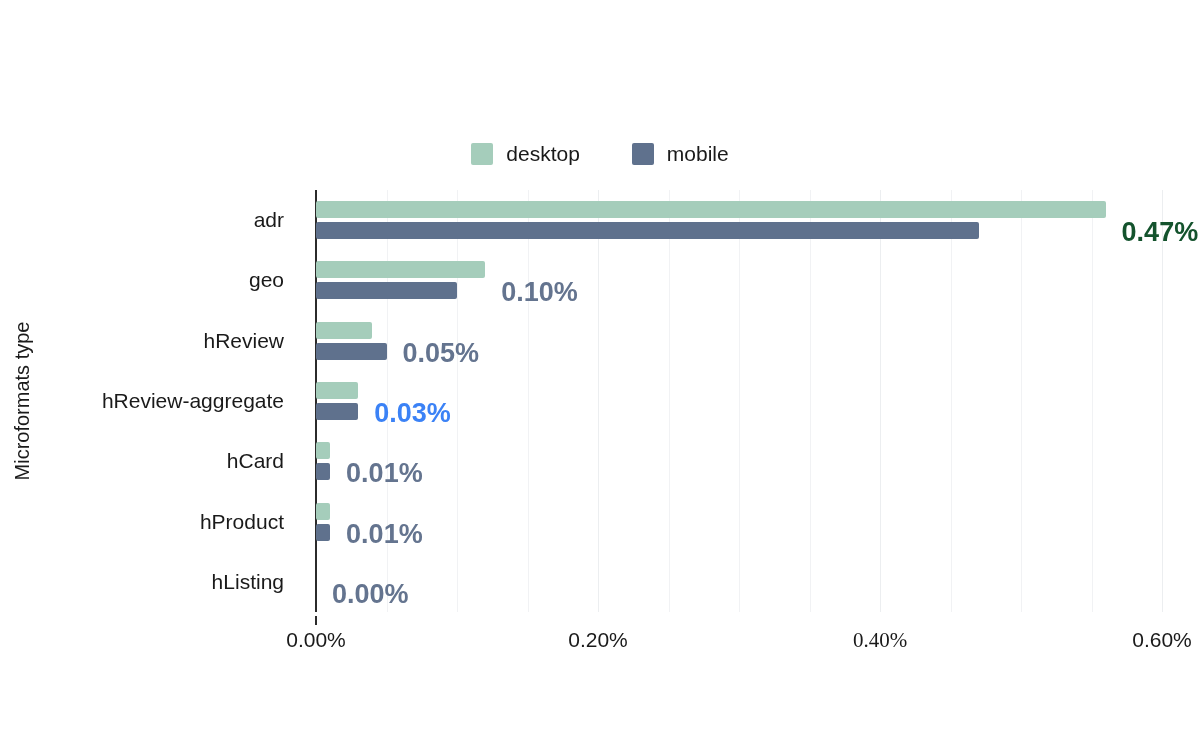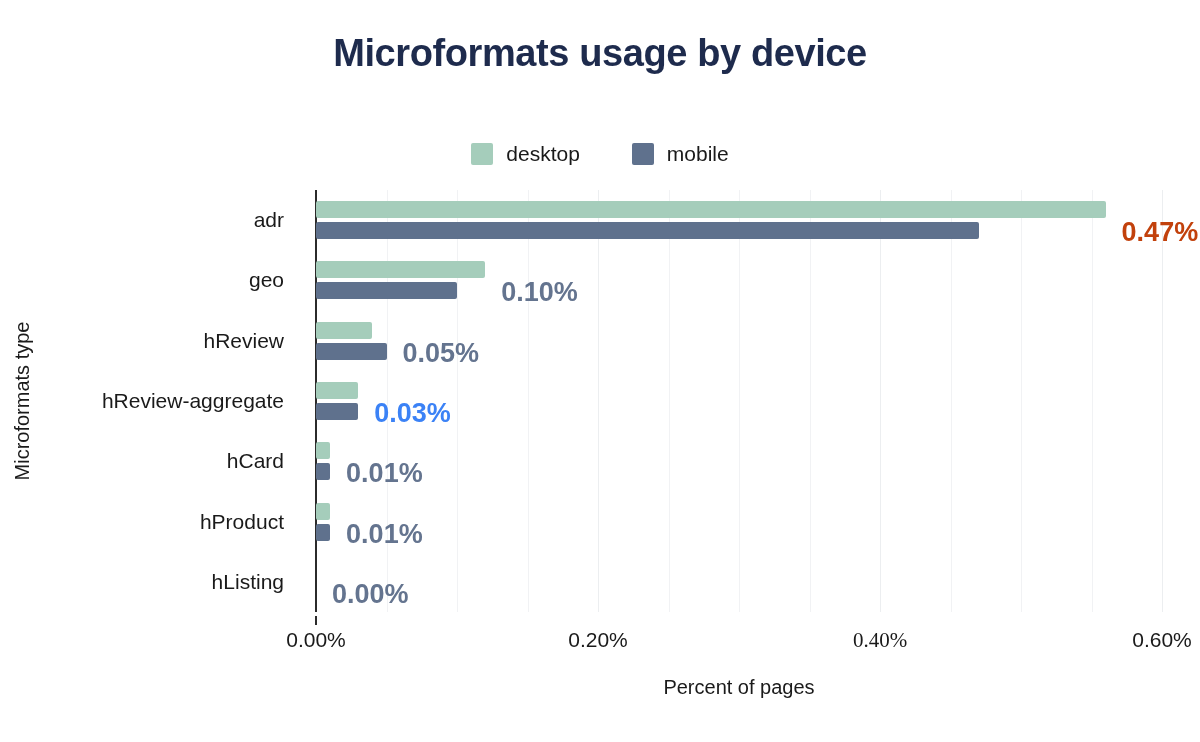--- a/index.html
+++ b/index.html
@@ -186,21 +186,20 @@
     color: #1a1a1a;
     transform: translate(-50%, -50%) rotate(-90deg);
     white-space: nowrap;
   }
 </style>
 </head>
 <body>
 
 <div id="chart-root">
 
-  <div id="chart-title">Microformats usage by device</div>
 
   <div id="legend">
     <div class="legend-item">
       <span class="legend-swatch" style="background: rgb(165, 205, 187);"></span>
       <span class="legend-label">desktop</span>
     </div>
     <div class="legend-item">
       <span class="legend-swatch" style="background: rgb(95, 113, 141);"></span>
       <span class="legend-label">mobile</span>
     </div>
@@ -229,21 +228,21 @@
         <div class="gridline" style="left: 634.5px;"></div>
         <div class="gridline" style="left: 705px;"></div>
         <div class="gridline" style="left: 775.5px;"></div>
         <div class="gridline major" style="left: 846px;"></div>
       </div>
     <div id="axis-line-y"></div>
     <div id="bars">
         <div class="bar-row" style="top: 11.1429px;">
           <div class="bar desktop" style="width: 789.6px; background: rgb(165, 205, 187);"></div>
           <div class="bar mobile" style="width: 662.7px; background: rgb(95, 113, 141);"></div>
-          <div class="value-label" style="left: 805.6px; color: #c2410c;">0.47%</div>
+          <div class="value-label" style="left: 805.6px; color: #14532d;">0.47%</div>
         </div>
         <div class="bar-row" style="top: 71.4286px;">
           <div class="bar desktop" style="width: 169.2px; background: rgb(165, 205, 187);"></div>
           <div class="bar mobile" style="width: 141px; background: rgb(95, 113, 141);"></div>
           <div class="value-label" style="left: 185.2px; color: rgb(100, 116, 143);">0.10%</div>
         </div>
         <div class="bar-row" style="top: 131.714px;">
           <div class="bar desktop" style="width: 56.4px; background: rgb(165, 205, 187);"></div>
           <div class="bar mobile" style="width: 70.5px; background: rgb(95, 113, 141);"></div>
           <div class="value-label" style="left: 86.5px; color: rgb(100, 116, 143);">0.05%</div>
@@ -272,16 +271,15 @@
   </div>
 
   <div id="x-ticks">
       <div class="x-tick-mark" style="left: 315px;"></div>
       <div class="x-tick-label" style="left: 316px;">0.00%</div>
       <div class="x-tick-label" style="left: 598px;">0.20%</div>
       <div class="x-tick-label" style="left: 880px; font-family: Liberation Serif, serif;">0.40%</div>
       <div class="x-tick-label" style="left: 1162px;">0.60%</div>
     </div>
 
-  <div id="x-axis-title">Percent of pages</div>
   <div id="y-axis-title">Microformats type</div>
 
 </div>
 
 </body></html>

